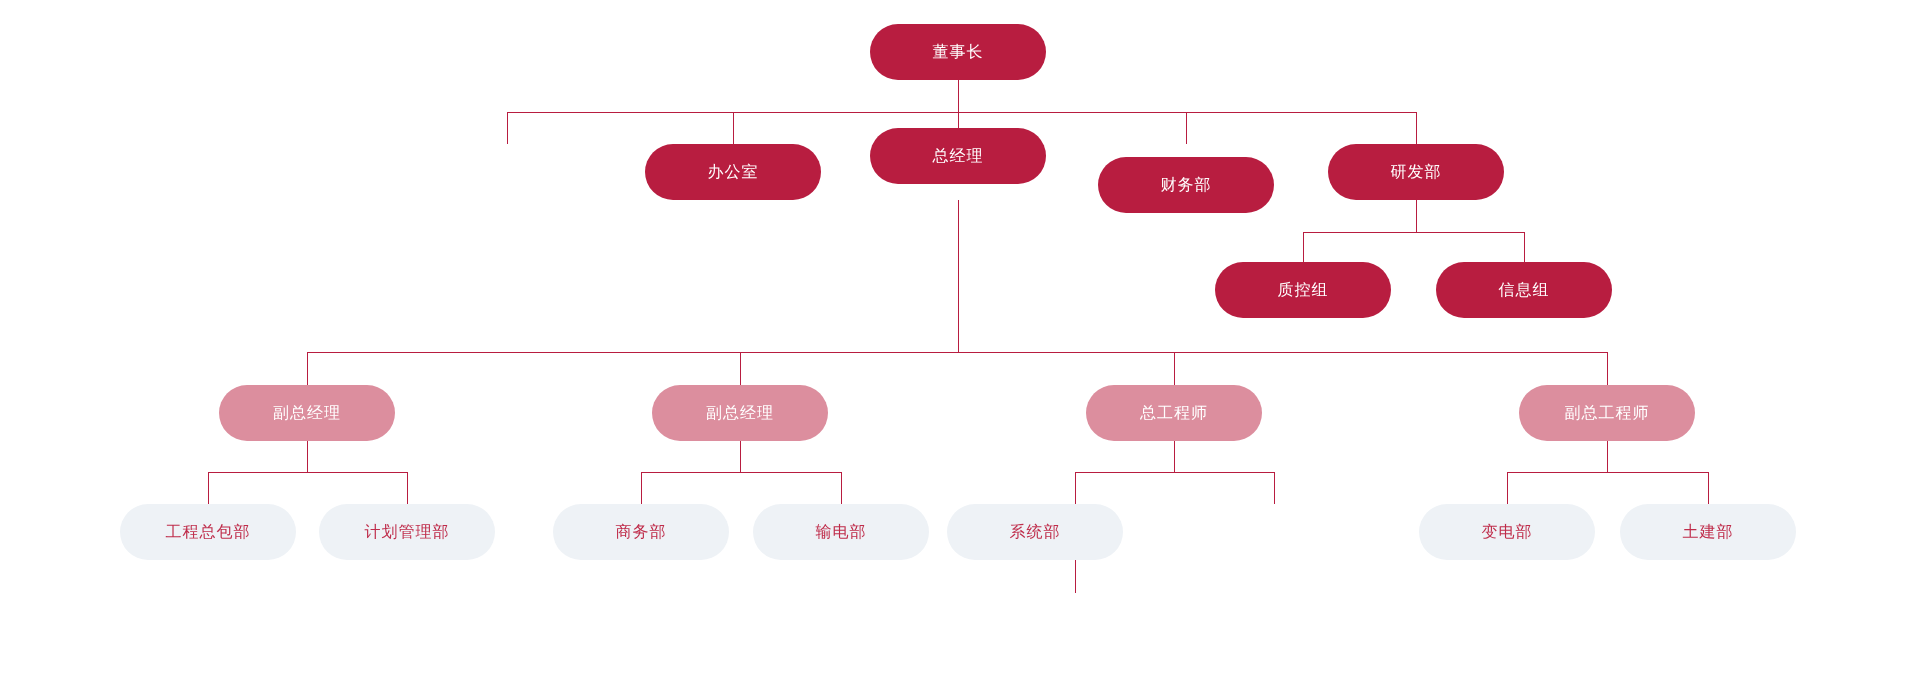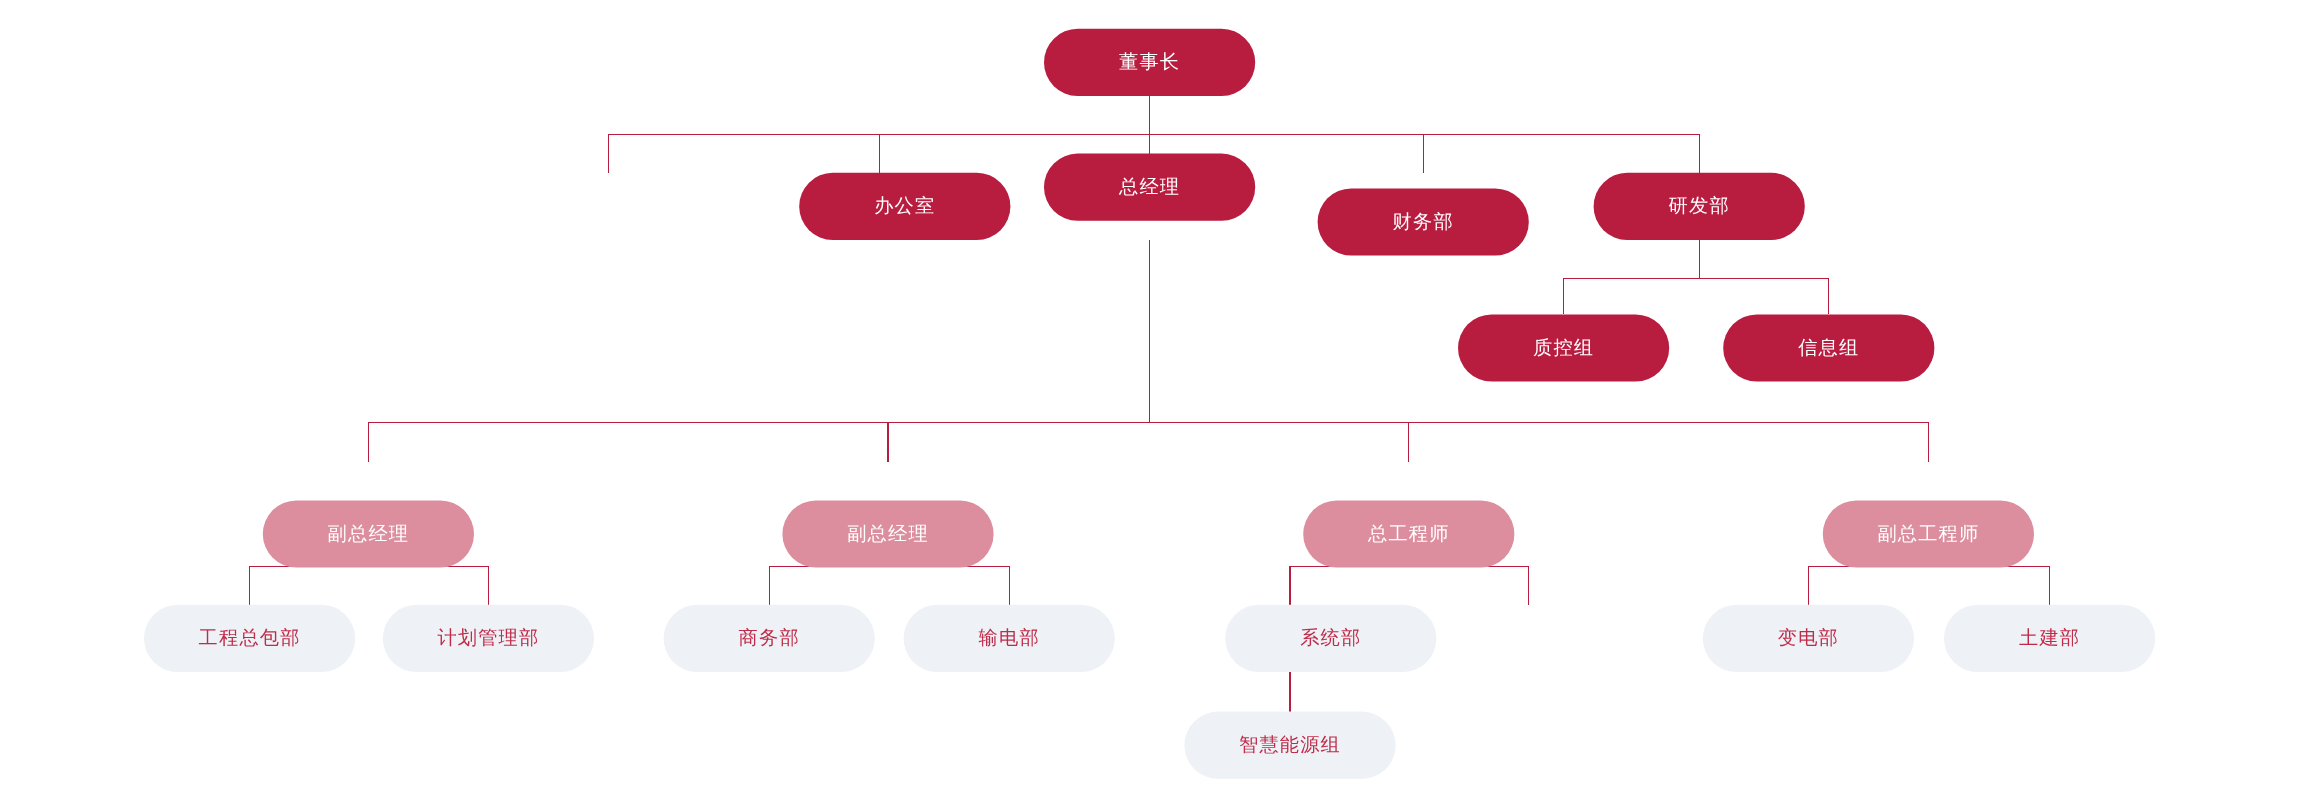--- a/index.html
+++ b/index.html
@@ -36,21 +36,20 @@
     cursor: default;
     white-space: nowrap;
   }
   .lv-primary {
     background: var(--node-primary, #b81d40);
     color: var(--node-text-light, #ffffff);
   }
   .lv-secondary {
     background: var(--node-secondary, #dc8e9e);
     color: var(--node-text-light, #ffffff);
-    margin-top: 32px;
   }
   .lv-tertiary {
     background: var(--node-tertiary-bg, #eef2f6);
     color: var(--node-tertiary-text, #bf2c4a);
   }
 </style>
 </head>
 <body>
 
 <div class="canvas">
@@ -71,21 +70,21 @@
       <path d="M1174 441 V472 M1075 472 H1274 M1075 472 V504 M1274 472 V504"></path>
       <path d="M1607 441 V472 M1507 472 H1708 M1507 472 V504 M1708 472 V504"></path>
       <path d="M1075 560 V593"></path>
     </g>
   </svg>
 
   <div class="node lv-primary" style="left:870px; top:24px">
     <span>董事长</span>
   </div>
 
-  <div class="node lv-primary" style="left:666px; top:144px">
+  <div class="node lv-primary" style="left:645px; top:144px">
     <span>办公室</span>
   </div>
   <div class="node lv-primary" style="left:870px; top:128px">
     <span>总经理</span>
   </div>
   <div class="node lv-primary" style="left:1098px; top:157px">
     <span>财务部</span>
   </div>
   <div class="node lv-primary" style="left:1328px; top:144px">
     <span>研发部</span>
@@ -116,27 +115,24 @@
   </div>
   <div class="node lv-tertiary" style="left:319px; top:504px">
     <span>计划管理部</span>
   </div>
   <div class="node lv-tertiary" style="left:553px; top:504px">
     <span>商务部</span>
   </div>
   <div class="node lv-tertiary" style="left:753px; top:504px">
     <span>输电部</span>
   </div>
-  <div class="node lv-tertiary" style="left:1021px; top:504px">
+  <div class="node lv-tertiary" style="left:947px; top:504px">
     <span>系统部</span>
   </div>
   <div class="node lv-tertiary" style="left:1419px; top:504px">
     <span>变电部</span>
   </div>
   <div class="node lv-tertiary" style="left:1620px; top:504px">
     <span>土建部</span>
   </div>
 
-  <div class="node lv-tertiary" style="left:987px; top:593px">
-    <span>智慧能源组</span>
-  </div>
 
 </div>
 
 </body></html>

